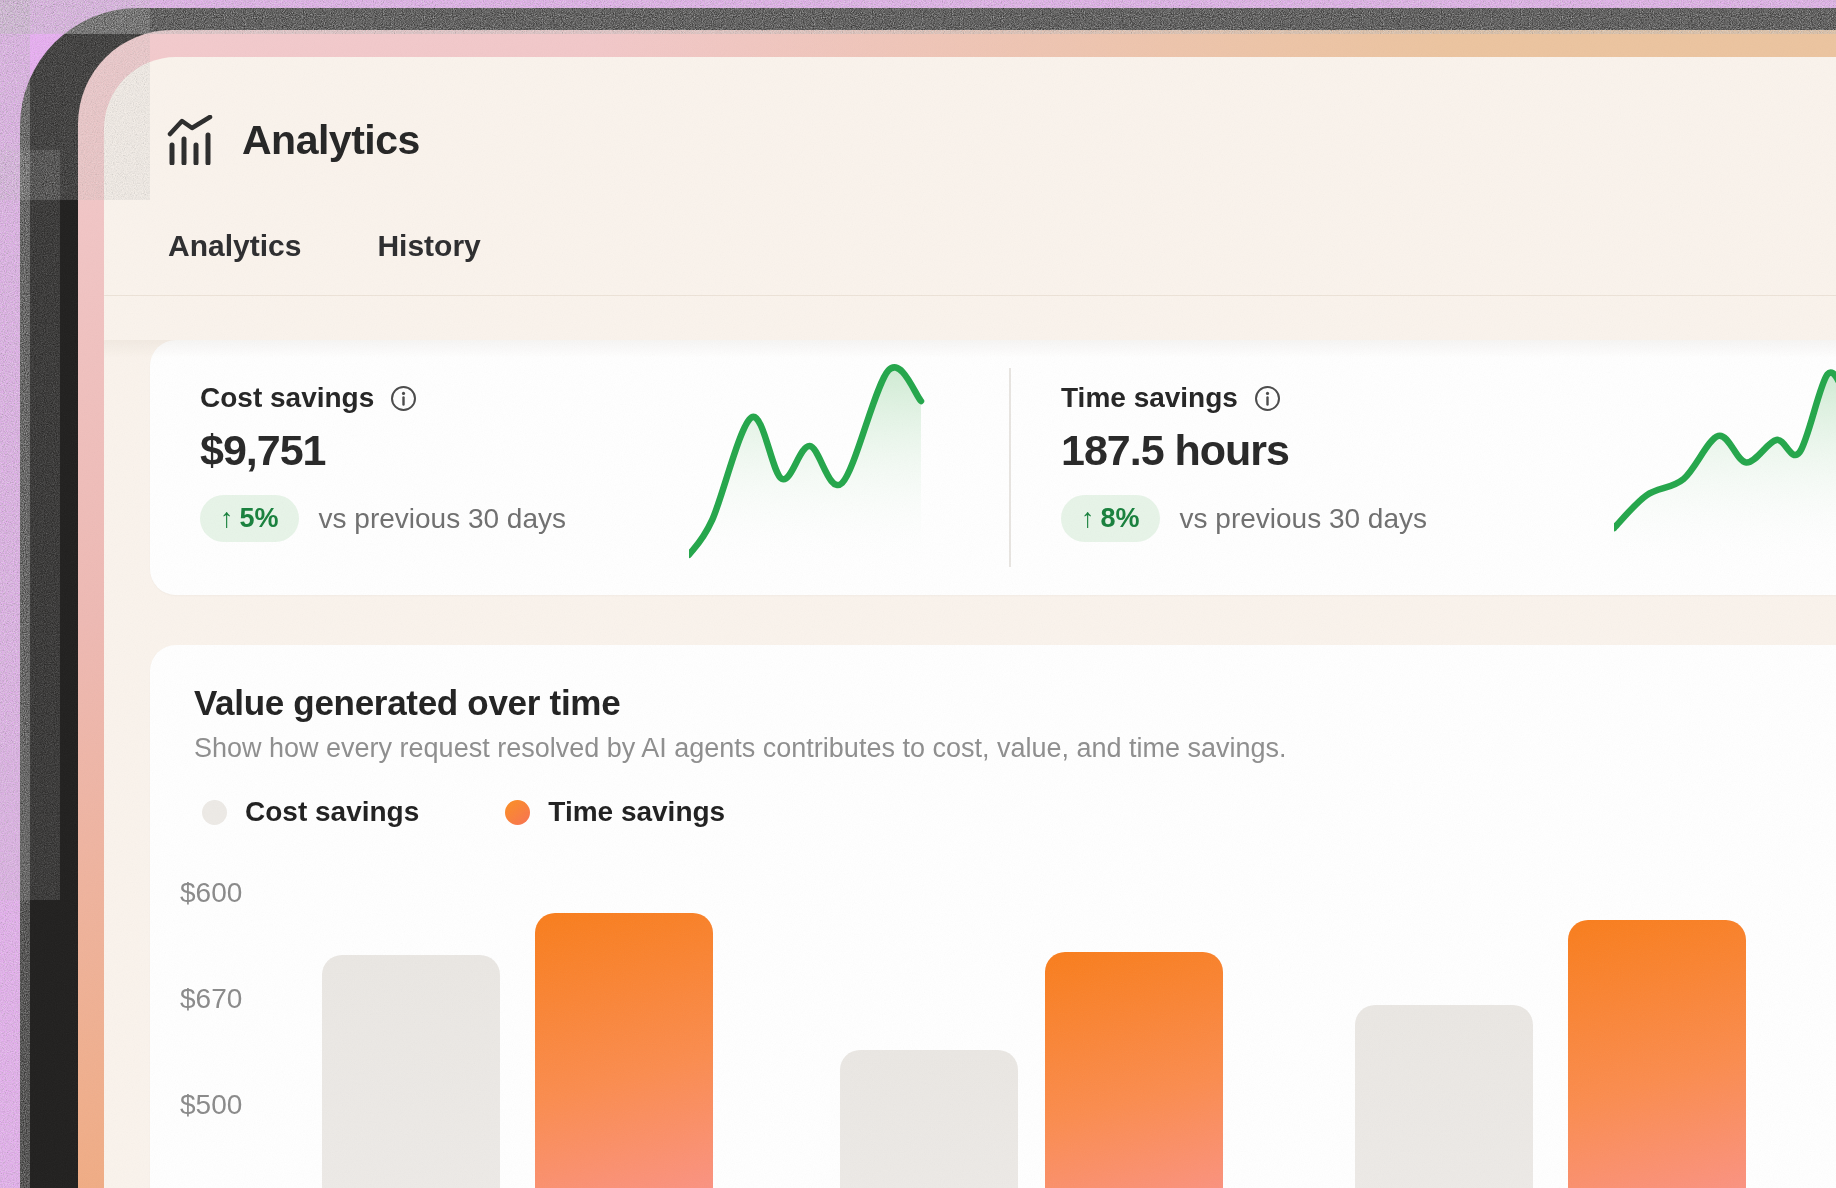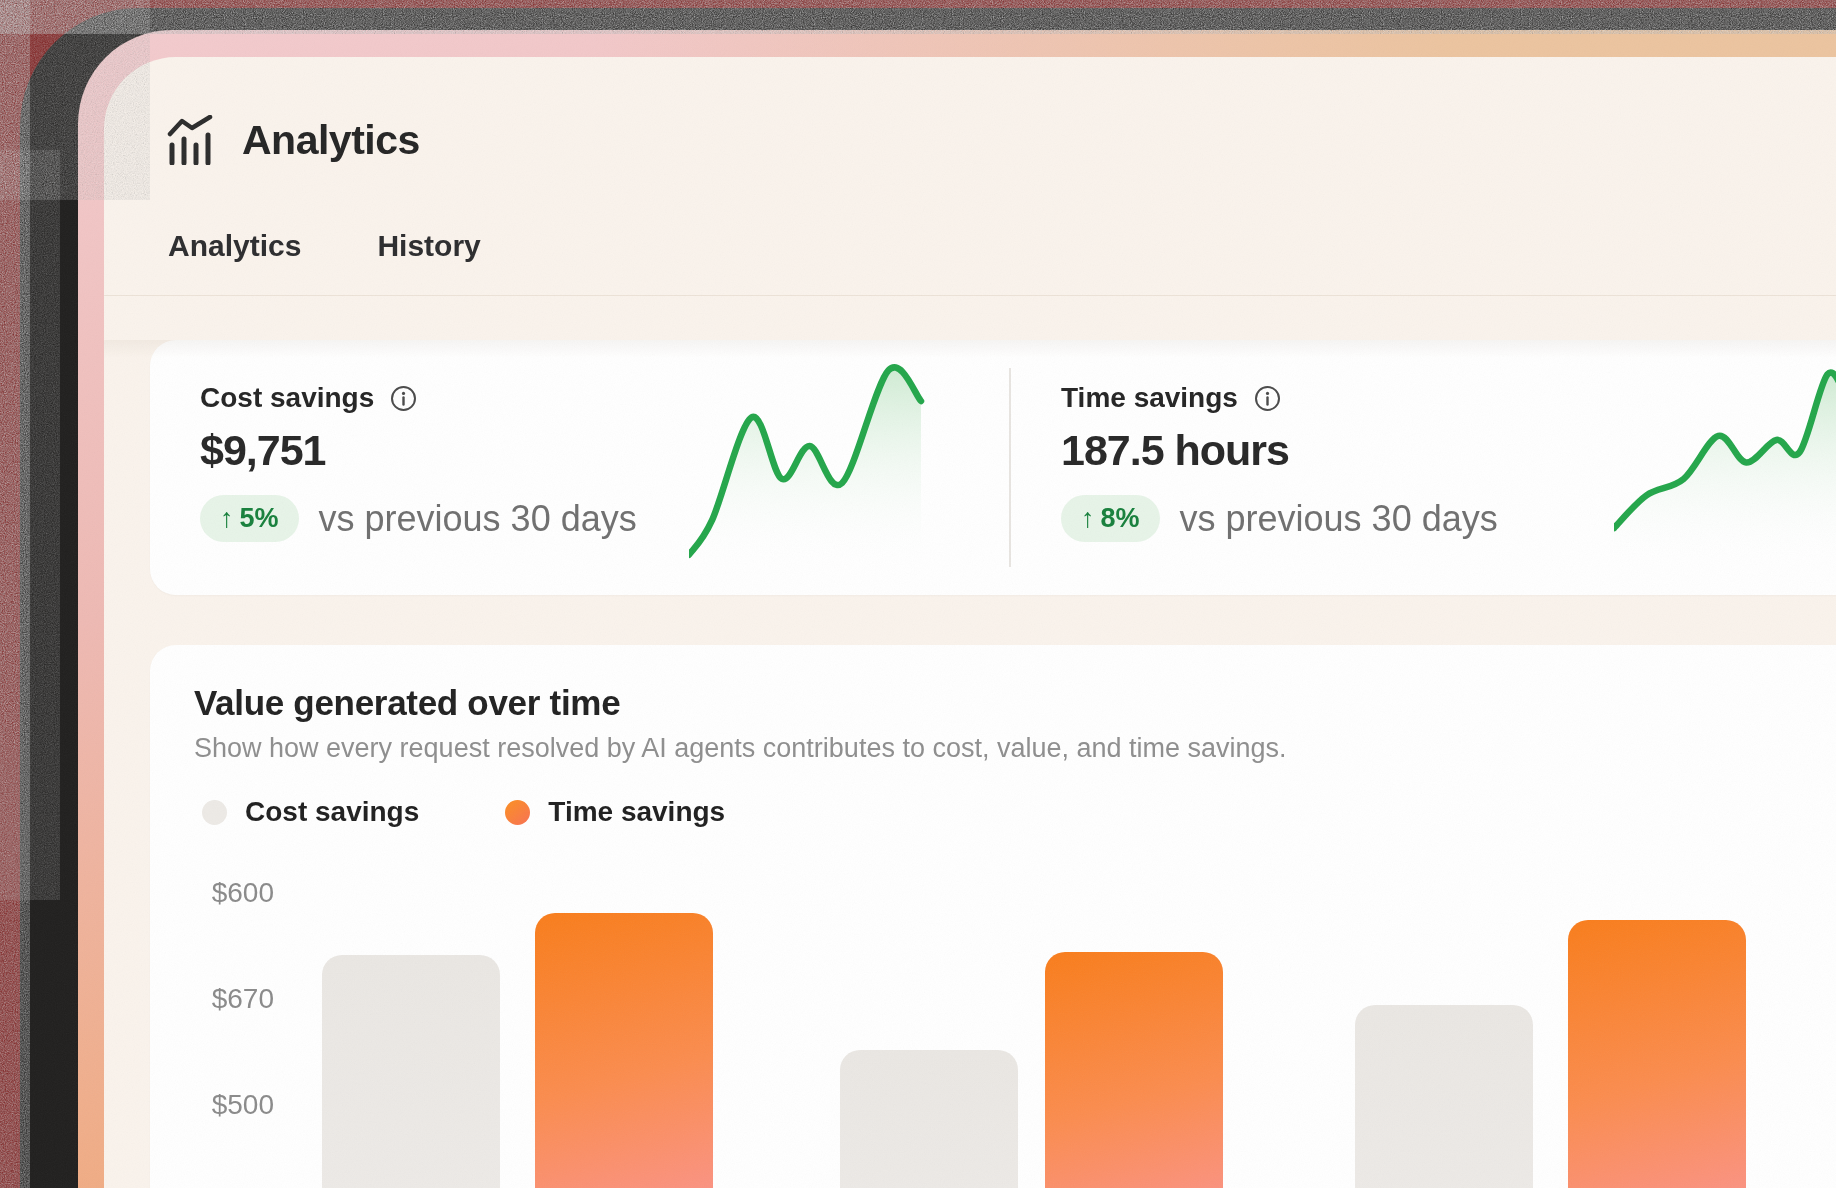--- a/index.html
+++ b/index.html
@@ -1,18 +1,18 @@
 <!DOCTYPE html>
 <html style="--accent-blue: #1a85c2; --tab-text: #2c2c2e; --text-dark: #242424; --text-muted: #8e8e8e; --compare-text: #6f6f6f; --ylabel: #8a8a8a; --pill-bg: #e7f4e8; --pill-text: #17803c; --spark-green: #23a64a; --bar-gray: #eae7e3; --bar-orange-top: #f97d1b; --bar-orange-mid: #fb8c4e; --bar-orange-bottom: #fb97a6; --legend-dot-gray: #edeae6; --frame-dark: #201f1e; --border-pink: #f3cbce; --border-orange: #f2a363; --border-tan: #ecc49f; --window-bg: #faf3ec; --card-bg: #ffffff;"><head>
 <meta charset="utf-8">
 <style>
   html,body{margin:0;padding:0;background:#fff;}
   .stage{
     position:relative;width:1836px;height:1188px;overflow:hidden;
-    background:#7f1d1d;
+    background:#f0abfc;
     font-family:"Liberation Sans", sans-serif;
   }
   
   .frame-dark{
     position:absolute;left:20px;top:8px;right:-80px;bottom:-80px;
     background:var(--frame-dark);
     border-radius:118px 0 0 0;
   }
   .frame-border{
     position:absolute;left:78px;top:30px;right:-80px;bottom:-80px;
@@ -55,39 +55,39 @@
   .stat-label-row{display:flex;align-items:center;gap:16px;}
   .stat-label{font-size:28px;font-weight:700;color:var(--text-dark);}
   .info-icon{width:27px;height:27px;cursor:pointer;}
   .stat-value{margin-top:12px;font-size:43px;font-weight:800;color:#272727;letter-spacing:-1px;}
   .stat-delta-row{display:flex;align-items:center;gap:20px;margin-top:20px;}
   .pill{
     display:inline-flex;align-items:center;gap:6px;
     background:var(--pill-bg);color:var(--pill-text);
     font-size:27px;font-weight:700;padding:8px 20px;border-radius:26px;
   }
-  .compare{font-size:36px;color:var(--compare-text);}
+  .compare{font-size:28px;color:var(--compare-text);}
   .sparkline{position:absolute;top:20px;width:240px;height:215px;}
   .stat:first-child .sparkline{right:80px;}
   .stat:last-child .sparkline{right:16px;}
   
   .chart-card{
     position:relative;margin-top:50px;height:640px;background:var(--card-bg);
     border-radius:26px;box-shadow:0 1px 2px rgba(0,0,0,0.03);overflow:hidden;
   }
   .chart-card h2{margin:38px 0 0 44px;font-size:35px;font-weight:800;color:#212121;letter-spacing:-0.3px;}
   .chart-sub{margin:10px 0 0 44px;font-size:27px;color:var(--text-muted);}
   .legend{display:flex;align-items:center;gap:86px;margin:32px 0 0 52px;}
   .legend-item{display:flex;align-items:center;gap:18px;cursor:pointer;}
   .legend-dot{width:25px;height:25px;border-radius:50%;}
   .legend-dot.gray{background:var(--legend-dot-gray);}
   .legend-dot.orange{background:linear-gradient(140deg,#fb8a2a 20%,#f9744e 90%);}
   .legend-label{font-size:28px;font-weight:600;color:#1f1f1f;}
   .plot{position:absolute;left:0;top:0;right:0;bottom:0;pointer-events:none;}
-  .ylabel{position:absolute;left:44px;width:80px;text-align:right;font-size:28px;color:var(--ylabel);}
+  .ylabel{position:absolute;left:30px;width:80px;text-align:left;font-size:28px;color:var(--ylabel);}
   .bar{position:absolute;width:178px;bottom:0;border-radius:20px;}
   .bar.gray{background:linear-gradient(to bottom,var(--bar-gray),#eeebe8);}
   .bar.orange{background:linear-gradient(165deg,var(--bar-orange-top) 0%,var(--bar-orange-mid) 45%,var(--bar-orange-bottom) 100%);}
   
   .grain{position:absolute;left:0;top:0;pointer-events:none;}
 </style>
 </head>
 <body>
 
 <div class="stage">

